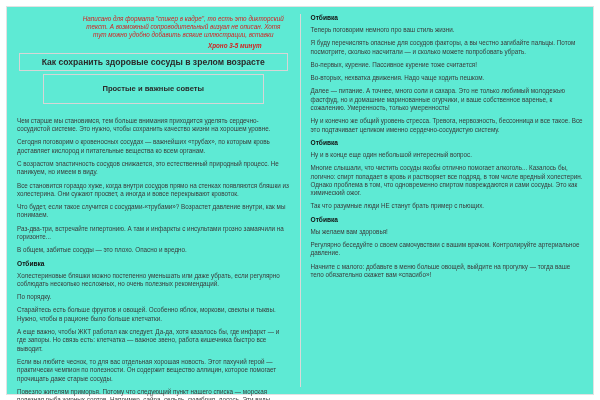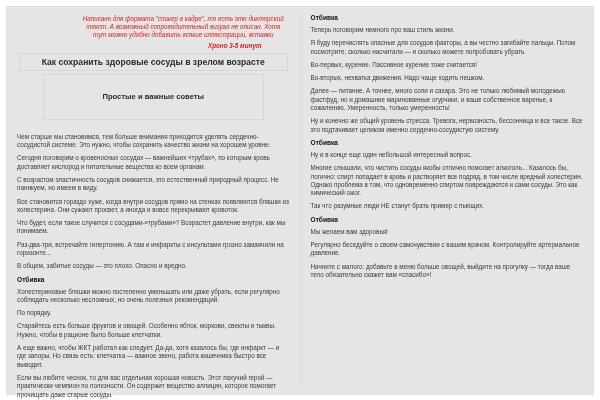--- a/index.html
+++ b/index.html
@@ -1,30 +1,30 @@
 <!DOCTYPE html>
 <html><head>
 <meta charset="utf-8">
 <style>
   html,body{margin:0;padding:0;background:#ffffff;}
   body{width:600px;height:400px;overflow:hidden;font-family:"Liberation Sans",sans-serif;position:relative;}
-  .page{position:absolute;left:6px;top:6px;right:6px;bottom:5px;border:1px solid #e2e2e2;background:#e5e5e5;
+  .page{position:absolute;left:6px;top:6px;right:6px;bottom:5px;border:1px solid #e2e2e2;background:#5eead4;
         display:flex;flex-direction:row;padding:7px 10px;box-sizing:border-box;}
   .col{flex:1;min-width:0;}
   .col-left{padding-right:9px;}
   .col-right{padding-left:9px;}
   .divider{width:1px;background:#d9d9d9;margin:0 1px;}
   .annotation{color:#d42121;font-style:italic;font-size:6.3px;line-height:1.3;text-align:center;
               margin:1px 2px 2px 62px;}
   .chrono{color:#d42121;font-style:italic;font-weight:bold;font-size:6.3px;text-align:right;
           padding-right:28px;margin:1px 0 4px 0;}
   .title-box{border:1px solid #d6d6d6;text-align:center;font-weight:bold;font-size:8.6px;line-height:1.25;
              color:#2b2b2b;padding:3px 8px;margin:2px 2px 3px 2px;}
   .subtitle-box{border:1px solid #d6d6d6;text-align:center;font-weight:bold;font-size:7.6px;line-height:1.25;
-             color:#2b2b2b;padding:17px 8px;margin:0 26px 13px 26px;}
+             color:#2b2b2b;padding:9px 8px;margin:0 26px 13px 26px;}
   p.body{font-size:6.3px;line-height:1.32;color:#3a3a3a;margin:0 0 5px 0;text-align:left;}
   .otbivka{font-weight:bold;font-size:6.6px;color:#111;margin:1px 0 5px 0;}
   .col-right .otbivka.first{margin-top:0;}
 </style>
 </head>
 <body>
 
 <div class="page">
 
   <div class="col col-left">

